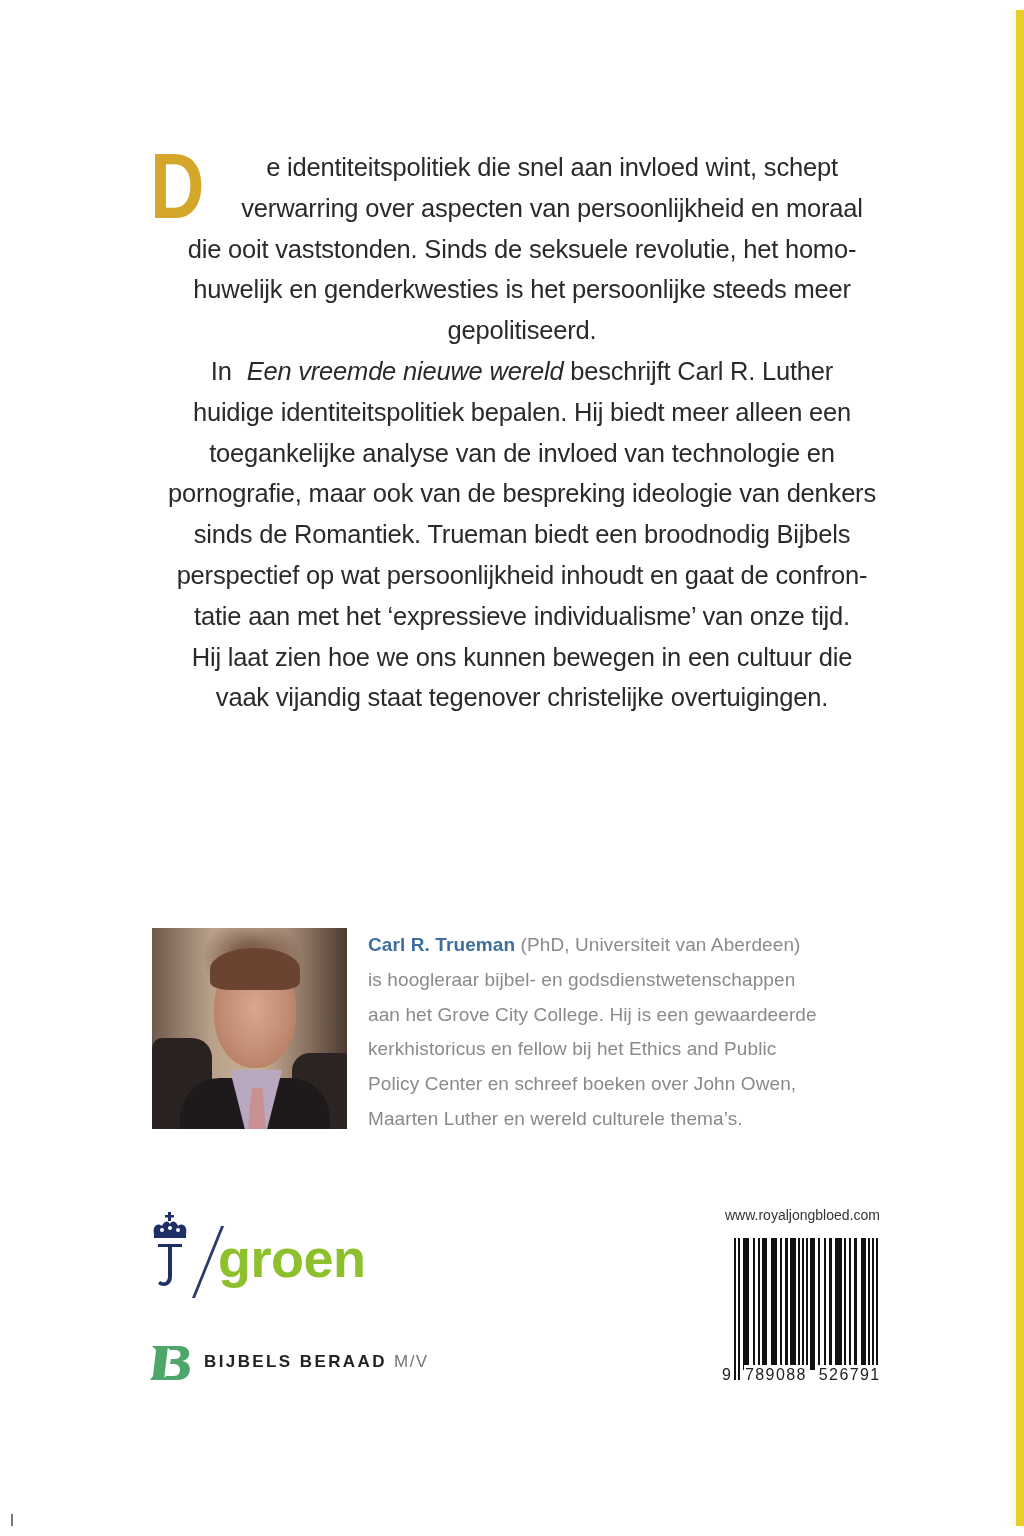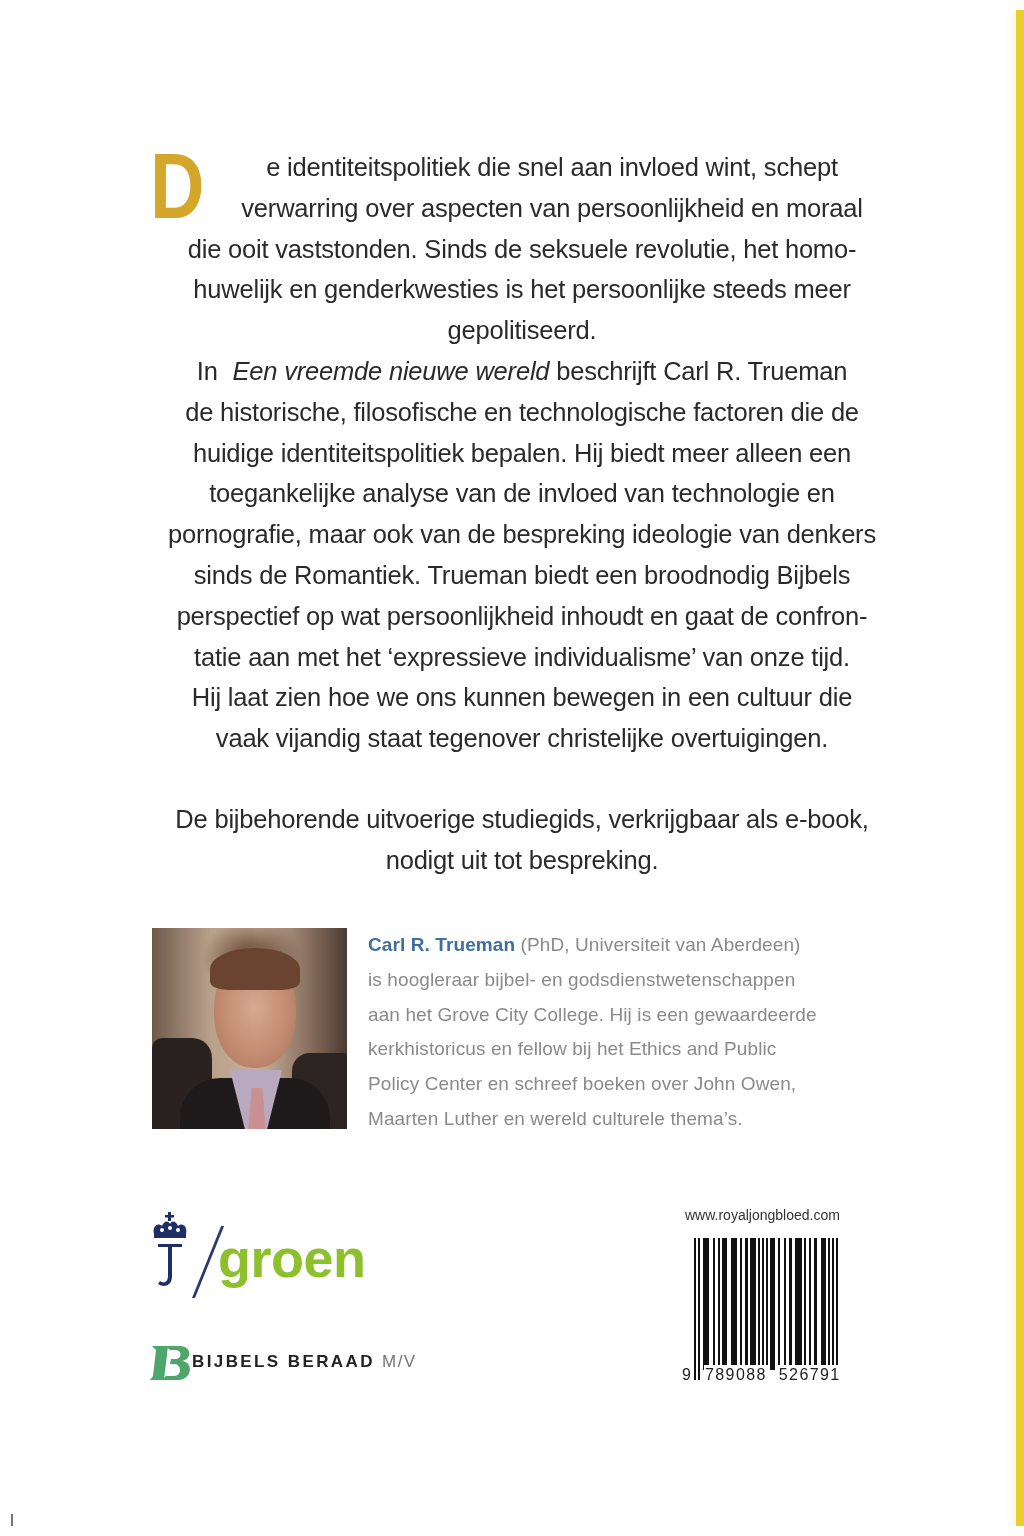--- a/index.html
+++ b/index.html
@@ -227,38 +227,38 @@
       font-family: "Liberation Serif", serif;
       font-weight: bold;
       font-size: 40px;
       line-height: 40px;
       color: #4FA66B;
       letter-spacing: -14px;
       font-style: italic;
     }
     .bb-text {
       position: absolute;
-      left: 42px;
+      left: 54px;
       top: 11px;
       font-size: 17px;
       line-height: 22px;
       font-weight: bold;
       color: #222;
       letter-spacing: 2.4px;
     }
     .bb-mv {
       font-weight: normal;
       color: #777;
       letter-spacing: 1.5px;
     }
 
     
     .barcode-block {
       position: absolute;
-      left: 680px;
+      left: 720px;
       top: 1205px;
       width: 200px;
       height: 185px;
     }
     .barcode-url {
       position: absolute;
       left: 5px;
       top: 0;
       font-size: 14px;
       line-height: 20px;
@@ -323,36 +323,31 @@
 <div class="blurb">
   <p>
     <span class="drop-cap">D</span>
     <span class="line">e identiteitspolitiek die snel aan invloed wint, schept</span>
     <span class="line">verwarring over aspecten van persoonlijkheid en moraal</span>
     <span class="line" style="clear:left">die ooit vaststonden. Sinds de seksuele revolutie, het homo-</span>
     <span class="line">huwelijk en genderkwesties is het persoonlijke steeds meer</span>
     <span class="line">gepolitiseerd.</span>
   </p>
   <p>
-    <span class="line"><span>In </span><em>Een vreemde nieuwe wereld</em><span> beschrijft Carl R. Trueman</span></span>
-    <span class="line">de historische, filosofische en technologische factoren die de</span>
+    <span class="line"><span>In </span><em>Een vreemde nieuwe wereld</em><span> beschrijft Carl R. Luther</span></span>
     <span class="line">huidige identiteitspolitiek bepalen. Hij biedt meer alleen een</span>
     <span class="line">toegankelijke analyse van de invloed van technologie en</span>
     <span class="line">pornografie, maar ook van de bespreking ideologie van denkers</span>
     <span class="line">sinds de Romantiek. Trueman biedt een broodnodig Bijbels</span>
     <span class="line">perspectief op wat persoonlijkheid inhoudt en gaat de confron-</span>
     <span class="line">tatie aan met het ‘expressieve individualisme’ van onze tijd.</span>
     <span class="line">Hij laat zien hoe we ons kunnen bewegen in een cultuur die</span>
     <span class="line">vaak vijandig staat tegenover christelijke overtuigingen.</span>
   </p>
   <div class="para-gap"></div>
-  <p>
-    <span class="line">De bijbehorende uitvoerige studiegids, verkrijgbaar als e-book,</span>
-    <span class="line">nodigt uit tot bespreking.</span>
-  </p>
 </div>
 
 <div class="author-photo">
   <div class="chair-left"></div>
   <div class="chair-right"></div>
   <div class="suit"></div>
   <div class="shirt"></div>
   <div class="tie"></div>
   <div class="face"></div>
   <div class="hair"></div>

